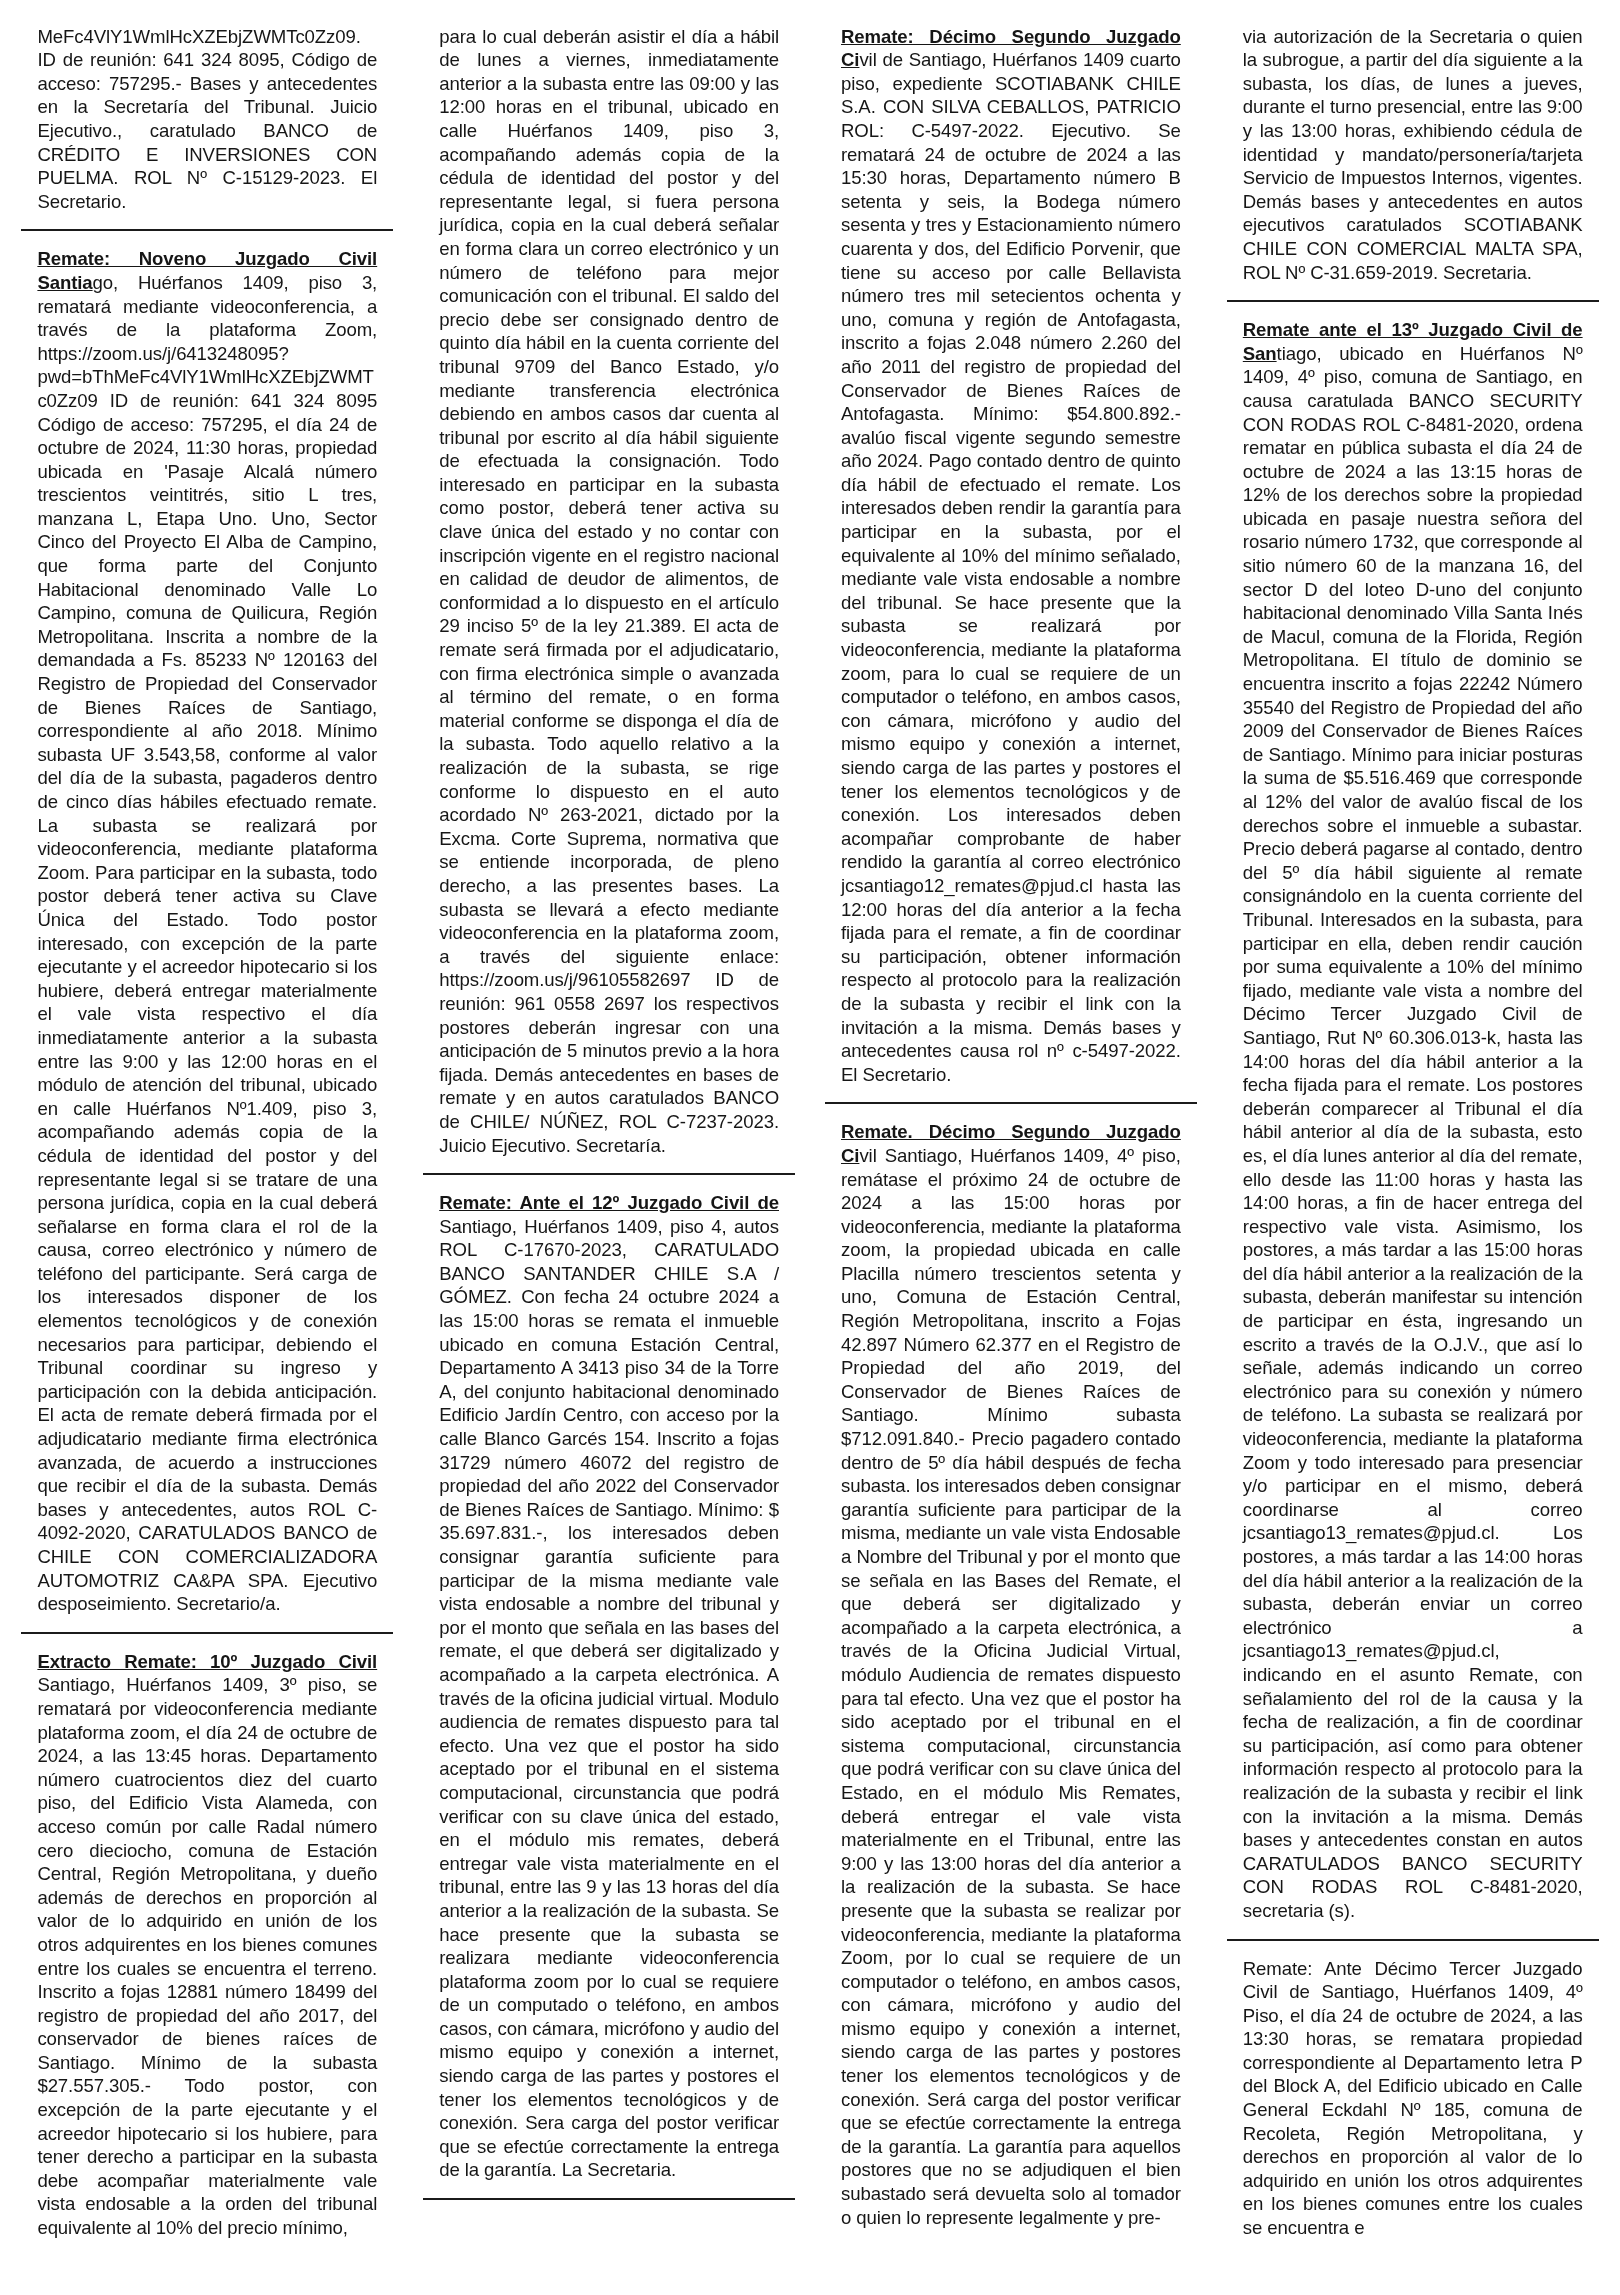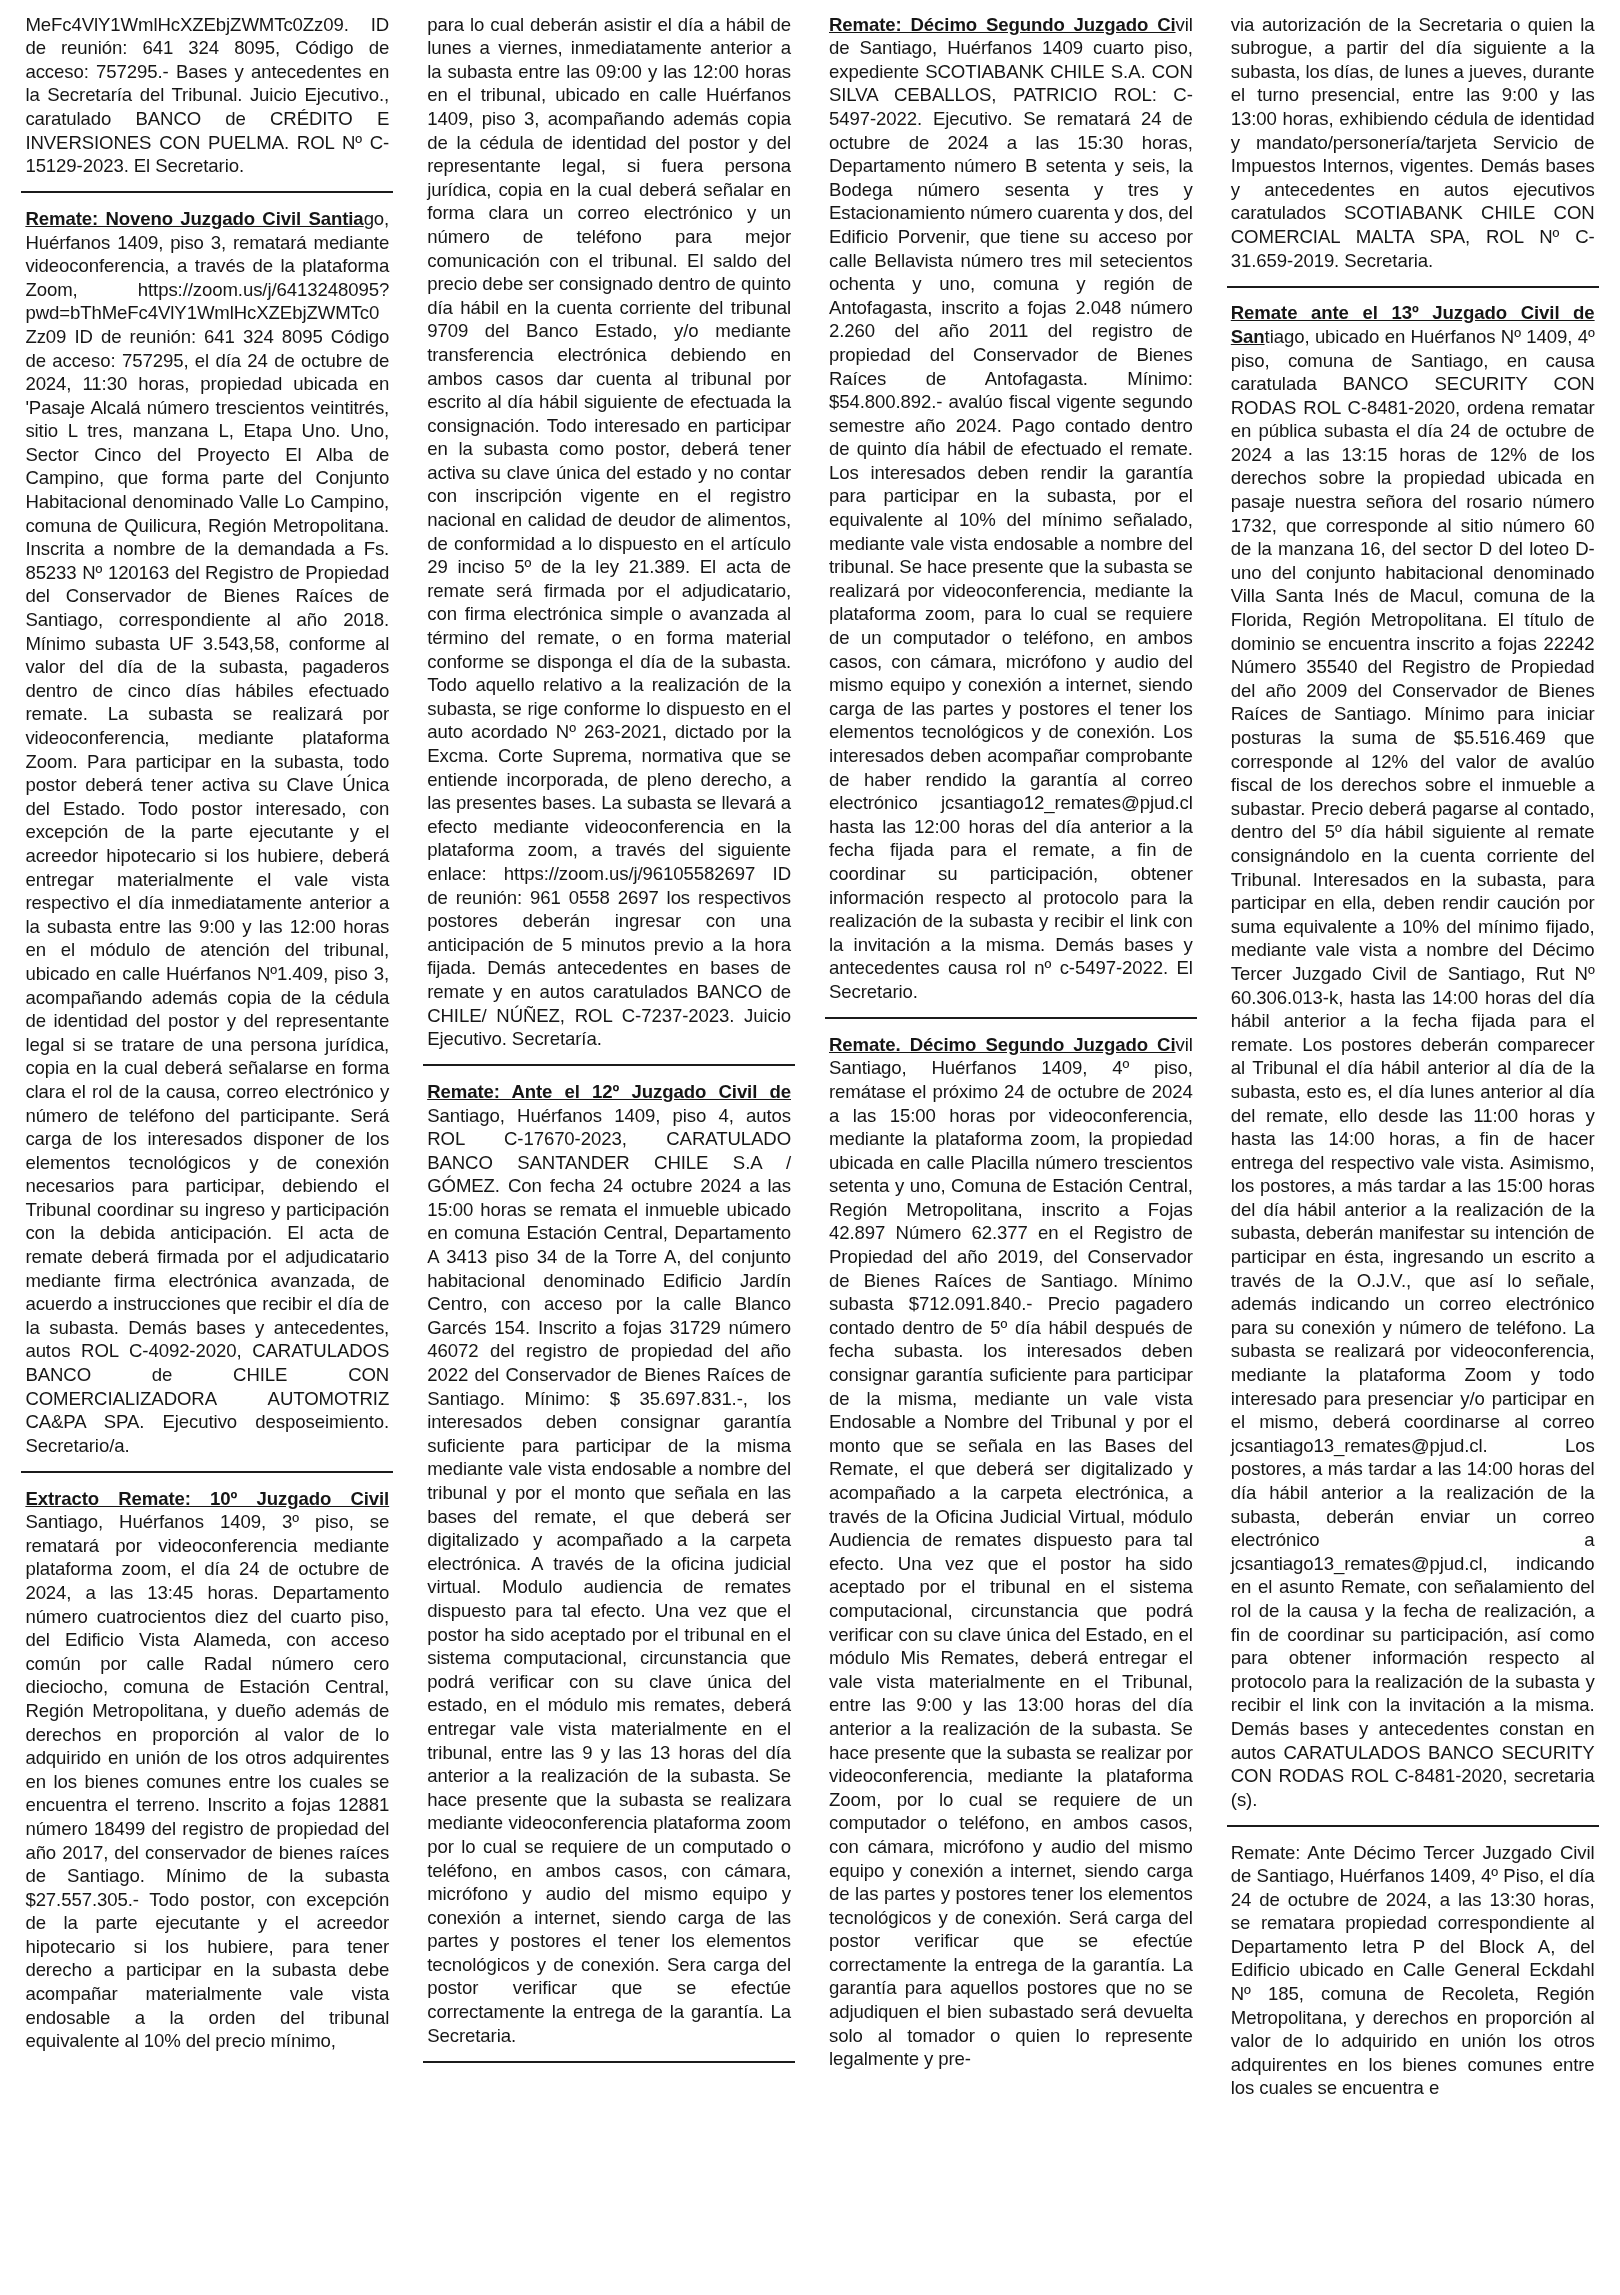--- a/index.html
+++ b/index.html
@@ -23,21 +23,21 @@
     column-gap: 30px;
   }
   .col {
     overflow: hidden;
     font-size: 18.6px;
     line-height: 23.6px;
     letter-spacing: -0.1px;
     text-align: justify;
   }
   .notice p {
-    margin: 4px;
+    margin: 16px;
     overflow-wrap: anywhere;
     word-break: break-word;
   }
   .lead {
     font-weight: 700;
     text-decoration: underline;
   }
   hr.sep {
     border: none;
     border-top: 2.1px solid #1b1b1b;

